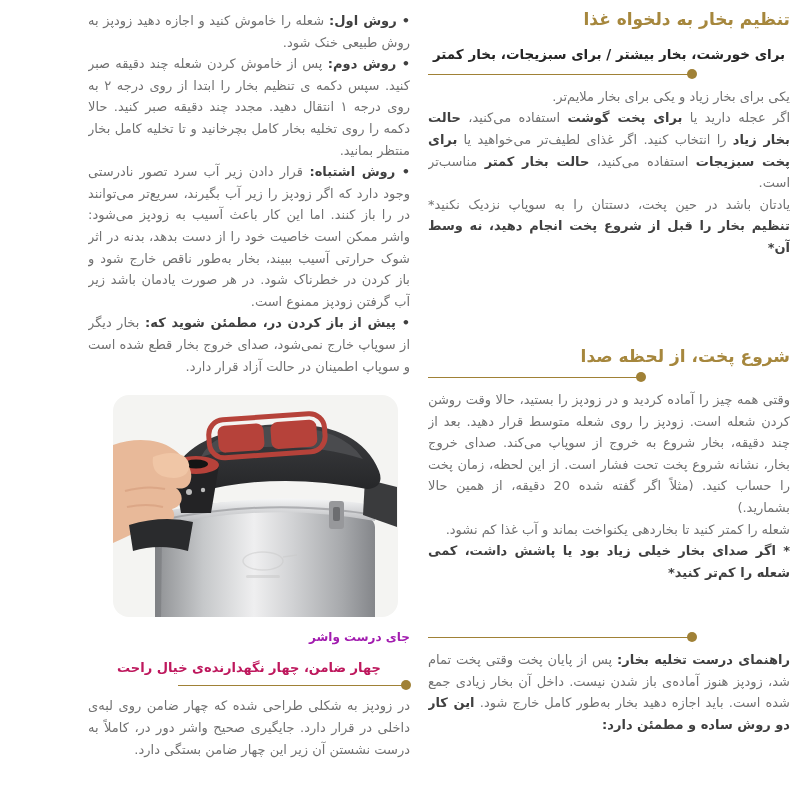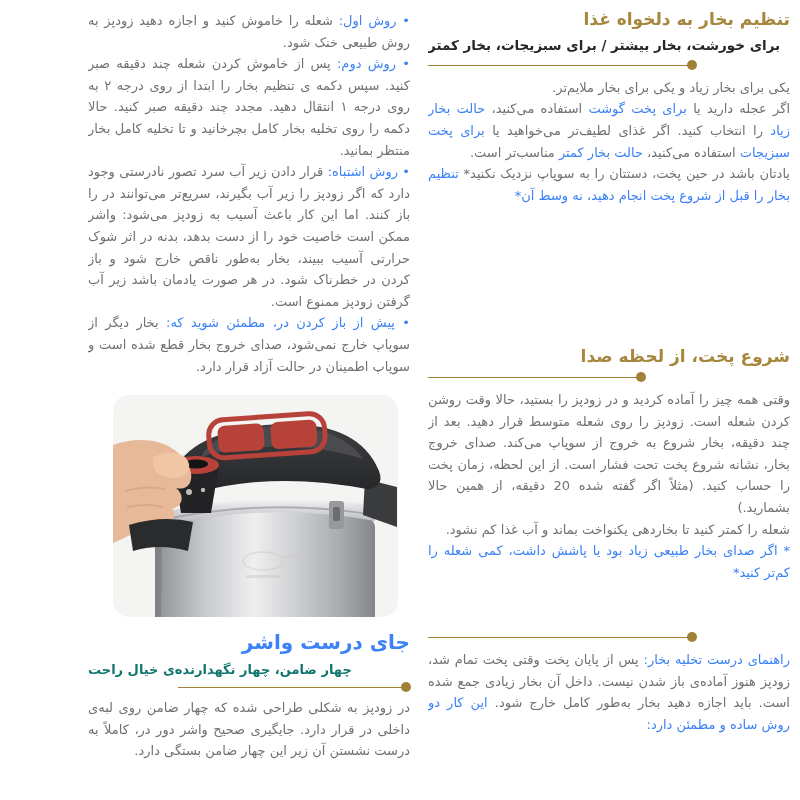--- a/index.html
+++ b/index.html
@@ -10,36 +10,36 @@
     direction: rtl;
   }
   .page { position: relative; width: 800px; height: 800px; background: #fff; overflow: hidden; }
 
   
   .col-right { position: absolute; left: 428px; top: 8px;  width: 362px; }
   .col-left  { position: absolute; left: 88px;  top: 10px; width: 322px; }
 
   
   .sec-title { color: #a6873d; font-weight: bold; font-size: 17px; line-height: 1.35; text-align: right; }
-  .sec-sub   { color: #262626; font-weight: bold; font-size: 13.5px; line-height: 1.55; text-align: left; margin-top: 4px; }
-  .sec-sub.gold { color: #0f766e; font-size: 13px; }
-  .gasket-title { color: #3b82f6; font-weight: bold; font-size: 20px; line-height: 1.35; text-align: right; }
+  .sec-sub   { color: #262626; font-weight: bold; font-size: 13.5px; line-height: 1.55; text-align: center; margin-top: 13px; }
+  .sec-sub.gold { color: #be185d; font-size: 13px; }
+  .gasket-title { color: #a21caf; font-weight: bold; font-size: 12px; line-height: 1.35; text-align: right; }
 
   
   .rule { position: relative; border-top: 1.5px solid #a08136; margin: 9px 0 11px; }
   .rule::after {
     content: ""; position: absolute; right: -1px; top: -6px;
     width: 10px; height: 10px; border-radius: 50%; background: #a08136;
   }
   .rule-start { width: 74%; margin-right: auto; margin-left: 0; }  
   .rule-end   { width: 72%; margin-left: 0; margin-right: 28%; }
 
   
   .body-par { font-size: 13px; line-height: 21.6px; color: #717171; text-align: justify; }
-  .b { font-weight: normal; color: #3b82f6; }
+  .b { font-weight: bold; color: #404040; }
 
   
   .s1 { height: 337px; overflow: hidden; }
   .s2 { height: 283px; overflow: hidden; }
   .s3 { overflow: hidden; }
   .bullets { height: 383px; overflow: hidden; }
 
   
   .photo-card {
     width: 285px; height: 222px; margin: 2px 12px 0 auto;
@@ -62,21 +62,21 @@
       <p class="body-par"><span>یکی برای بخار زیاد و یکی برای بخار ملایم‌تر.</span></p>
       <p class="body-par"><span>اگر عجله دارید یا </span><span class="b">برای پخت گوشت</span><span> استفاده می‌کنید، </span><span class="b">حالت بخار زیاد</span><span> را انتخاب کنید. اگر غذای لطیف‌تر می‌خواهید یا </span><span class="b">برای پخت سبزیجات</span><span> استفاده می‌کنید، </span><span class="b">حالت بخار کمتر</span><span> مناسب‌تر است.</span></p>
       <p class="body-par"><span>یادتان باشد در حین پخت، دستتان را به سوپاپ نزدیک نکنید* </span><span class="b">تنظیم بخار را قبل از شروع پخت انجام دهید، نه وسط آن*</span></p>
     </section>
 
     <section class="s2">
       <h2 class="sec-title">شروع پخت، از لحظه صدا</h2>
       <div class="rule rule-start" style="width:60%"></div>
       <p class="body-par"><span>وقتی همه چیز را آماده کردید و در زودپز را بستید، حالا وقت روشن کردن شعله است. زودپز را روی شعله متوسط قرار دهید. بعد از چند دقیقه، بخار شروع به خروج از سوپاپ می‌کند. صدای خروج بخار، نشانه شروع پخت تحت فشار است. از این لحظه، زمان پخت را حساب کنید. (مثلاً اگر گفته شده 20 دقیقه، از همین حالا بشمارید.)</span></p>
       <p class="body-par"><span>شعله را کمتر کنید تا بخاردهی یکنواخت بماند و آب غذا کم نشود.</span></p>
-      <p class="body-par"><span class="b">* اگر صدای بخار طبیعی زیاد بود یا پاشش داشت، کمی شعله را کم‌تر کنید*</span></p>
+      <p class="body-par"><span class="b">* اگر صدای بخار خیلی زیاد بود یا پاشش داشت، کمی شعله را کم‌تر کنید*</span></p>
     </section>
 
     <section class="s3">
       <div class="rule rule-start"></div>
       <p class="body-par"><span class="b">راهنمای درست تخلیه بخار:</span><span> پس از پایان پخت وقتی پخت تمام شد، زودپز هنوز آماده‌ی باز شدن نیست. داخل آن بخار زیادی جمع شده است. باید اجازه دهید بخار به‌طور کامل خارج شود. </span><span class="b">این کار دو روش ساده و مطمئن دارد:</span></p>
     </section>
 
   </div>
 
   <div class="col-left">

